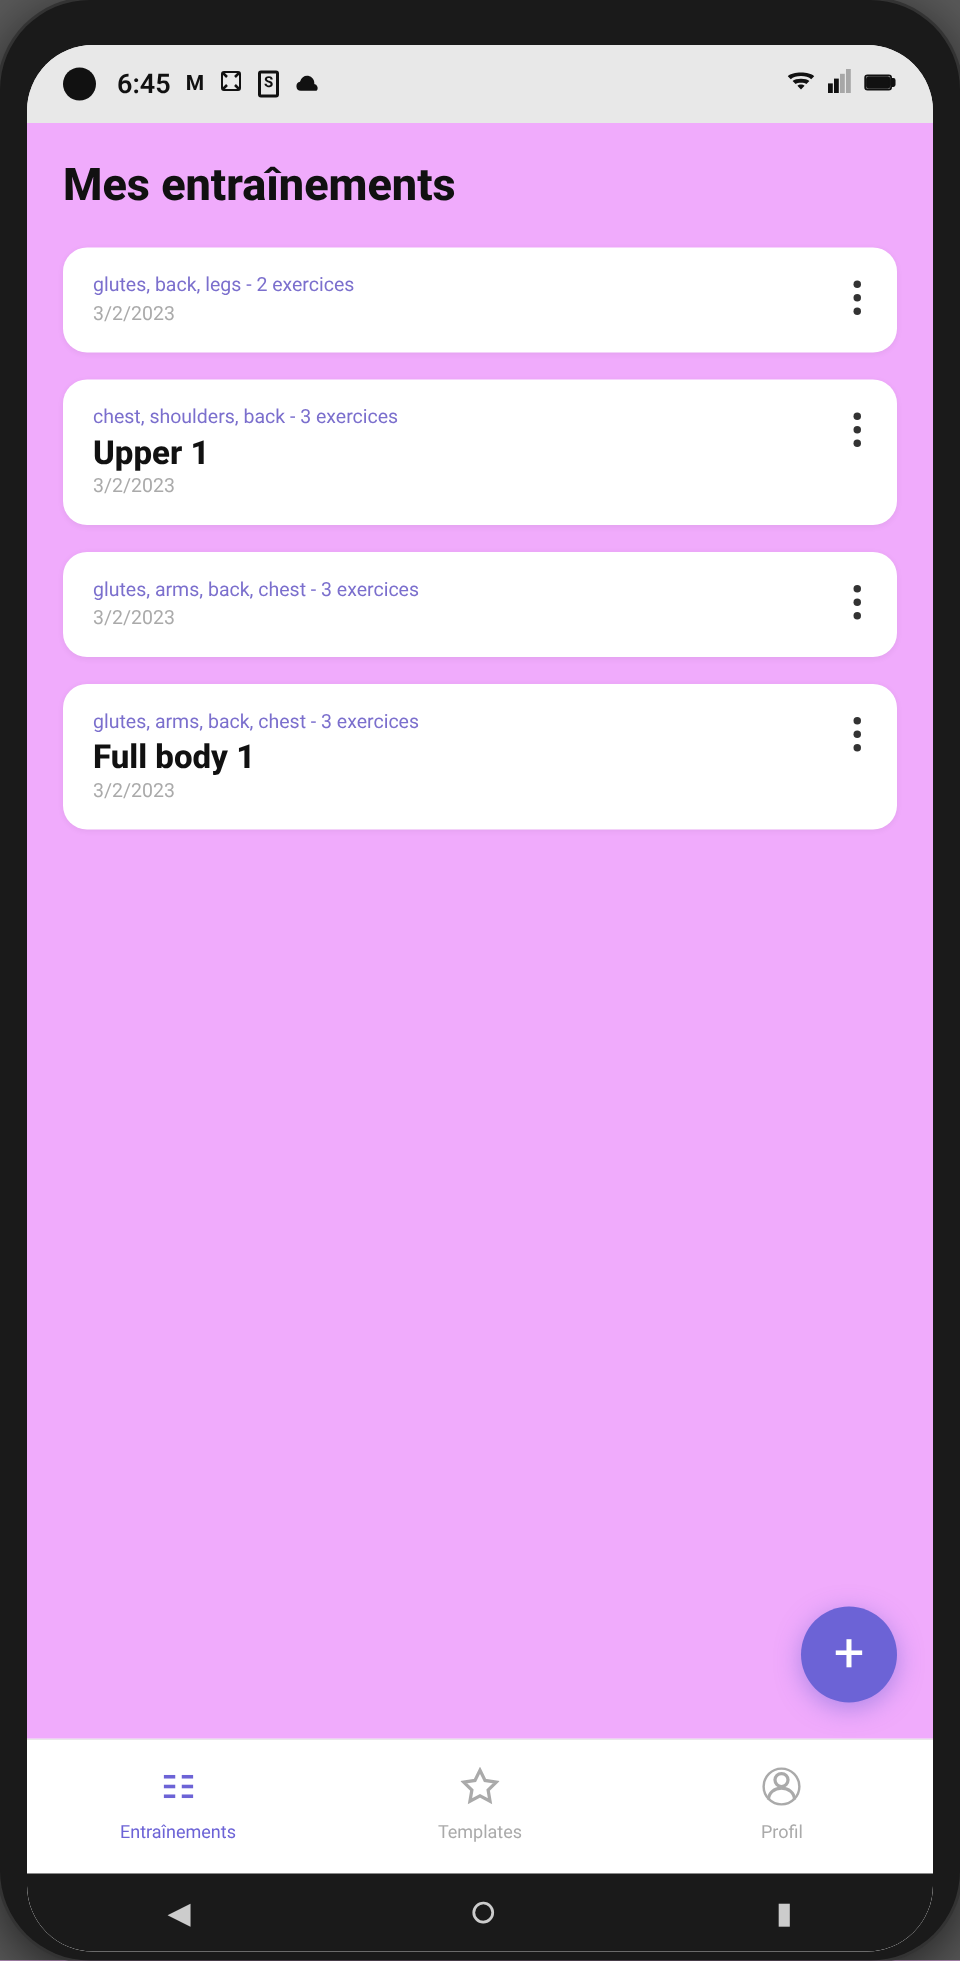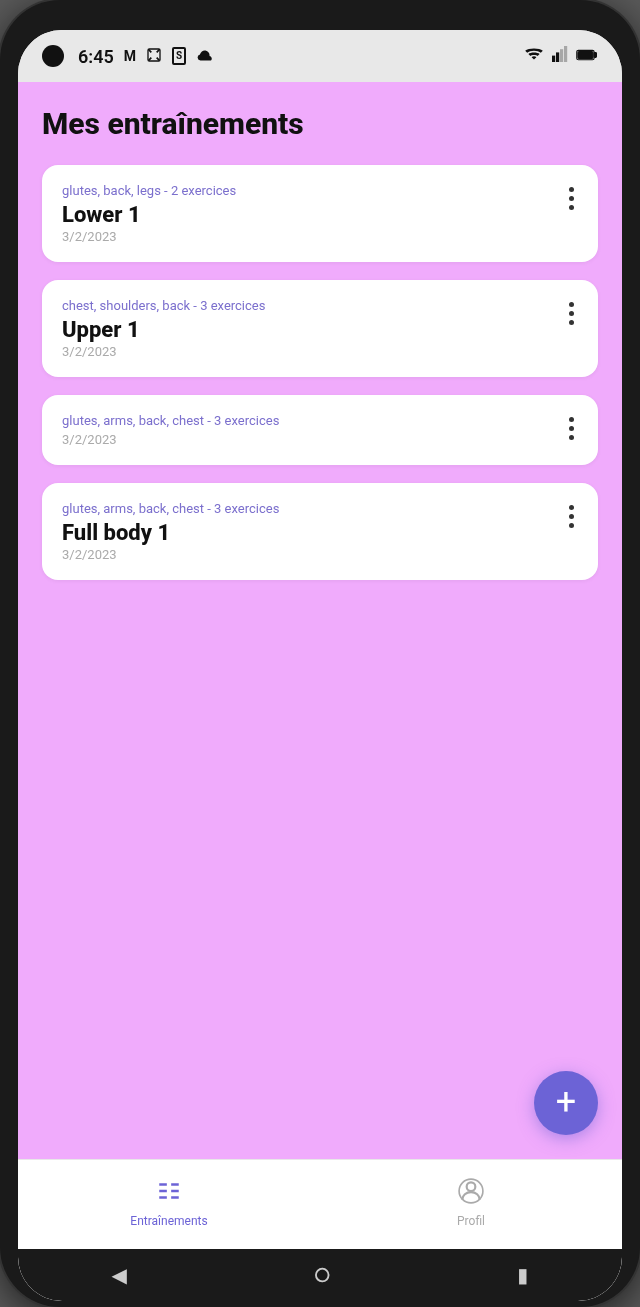--- a/index.html
+++ b/index.html
@@ -276,21 +276,20 @@
 
     <div class="main-content">
 
       <h1 class="page-title">Mes entraînements</h1>
 
       <div>
 
         <div class="workout-card">
           <div class="card-info">
             <div class="card-tags">glutes, back, legs - 2 exercices</div>
-            <div class="card-name">Lower 1</div>
             <div class="card-date">3/2/2023</div>
           </div>
           <div class="card-menu">
             <div class="dot"></div>
             <div class="dot"></div>
             <div class="dot"></div>
           </div>
         </div>
 
         <div class="workout-card">
@@ -350,20 +349,28 @@
             <line x1="3" y1="12" x2="10" y2="12"></line>
             <line x1="3" y1="18" x2="10" y2="18"></line>
             <line x1="14" y1="6" x2="21" y2="6"></line>
             <line x1="14" y1="12" x2="21" y2="12"></line>
             <line x1="14" y1="18" x2="21" y2="18"></line>
           </svg>
         </span>
         <span class="nav-label active">Entraînements</span>
       </div>
 
+      <div class="nav-item">
+        <span class="nav-icon star-icon">
+          <svg width="26" height="26" viewBox="0 0 24 24" fill="none" stroke="#aaa" stroke-width="2">
+            <polygon points="12,2 15.09,8.26 22,9.27 17,14.14 18.18,21.02 12,17.77 5.82,21.02 7,14.14 2,9.27 8.91,8.26"></polygon>
+          </svg>
+        </span>
+        <span class="nav-label">Templates</span>
+      </div>
 
       <div class="nav-item">
         <span class="nav-icon profile-icon">
           <svg width="26" height="26" viewBox="0 0 24 24" fill="none" stroke="#aaa" stroke-width="2">
             <circle cx="12" cy="8" r="4"></circle>
             <path d="M4 20c0-4 3.58-7 8-7s8 3 8 7"></path>
             <circle cx="12" cy="12" r="11" stroke-width="1.5"></circle>
           </svg>
         </span>
         <span class="nav-label">Profil</span>

